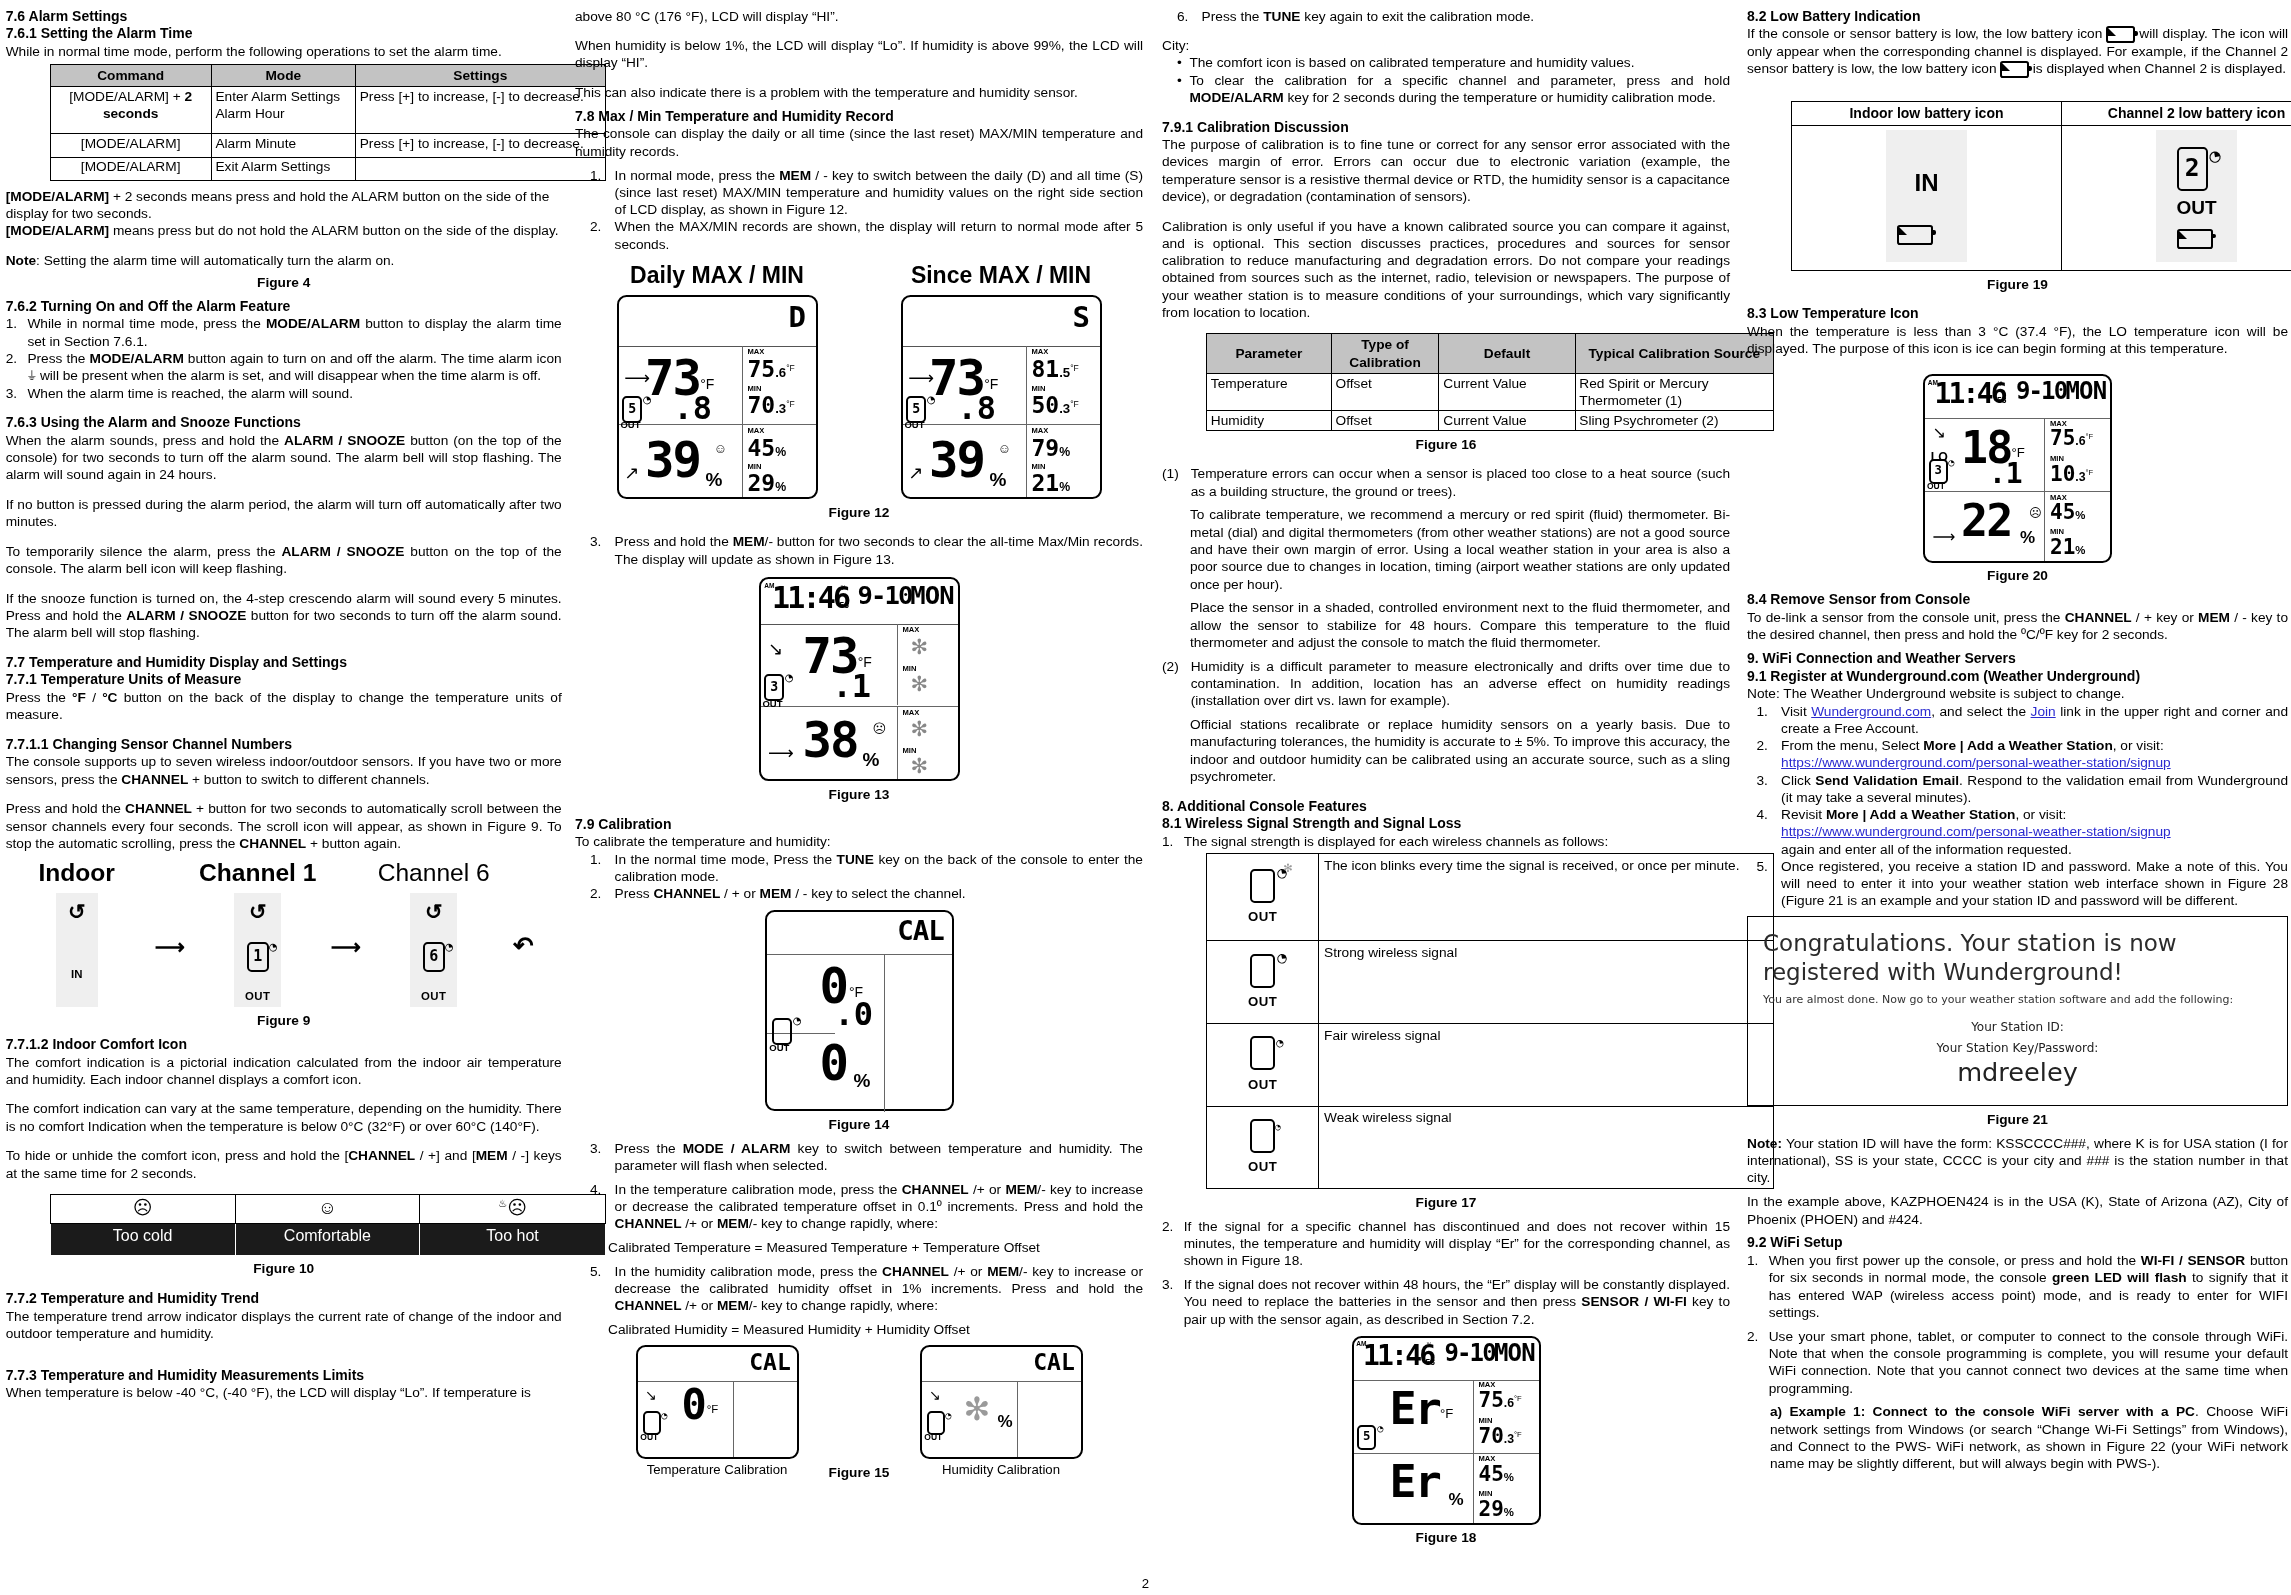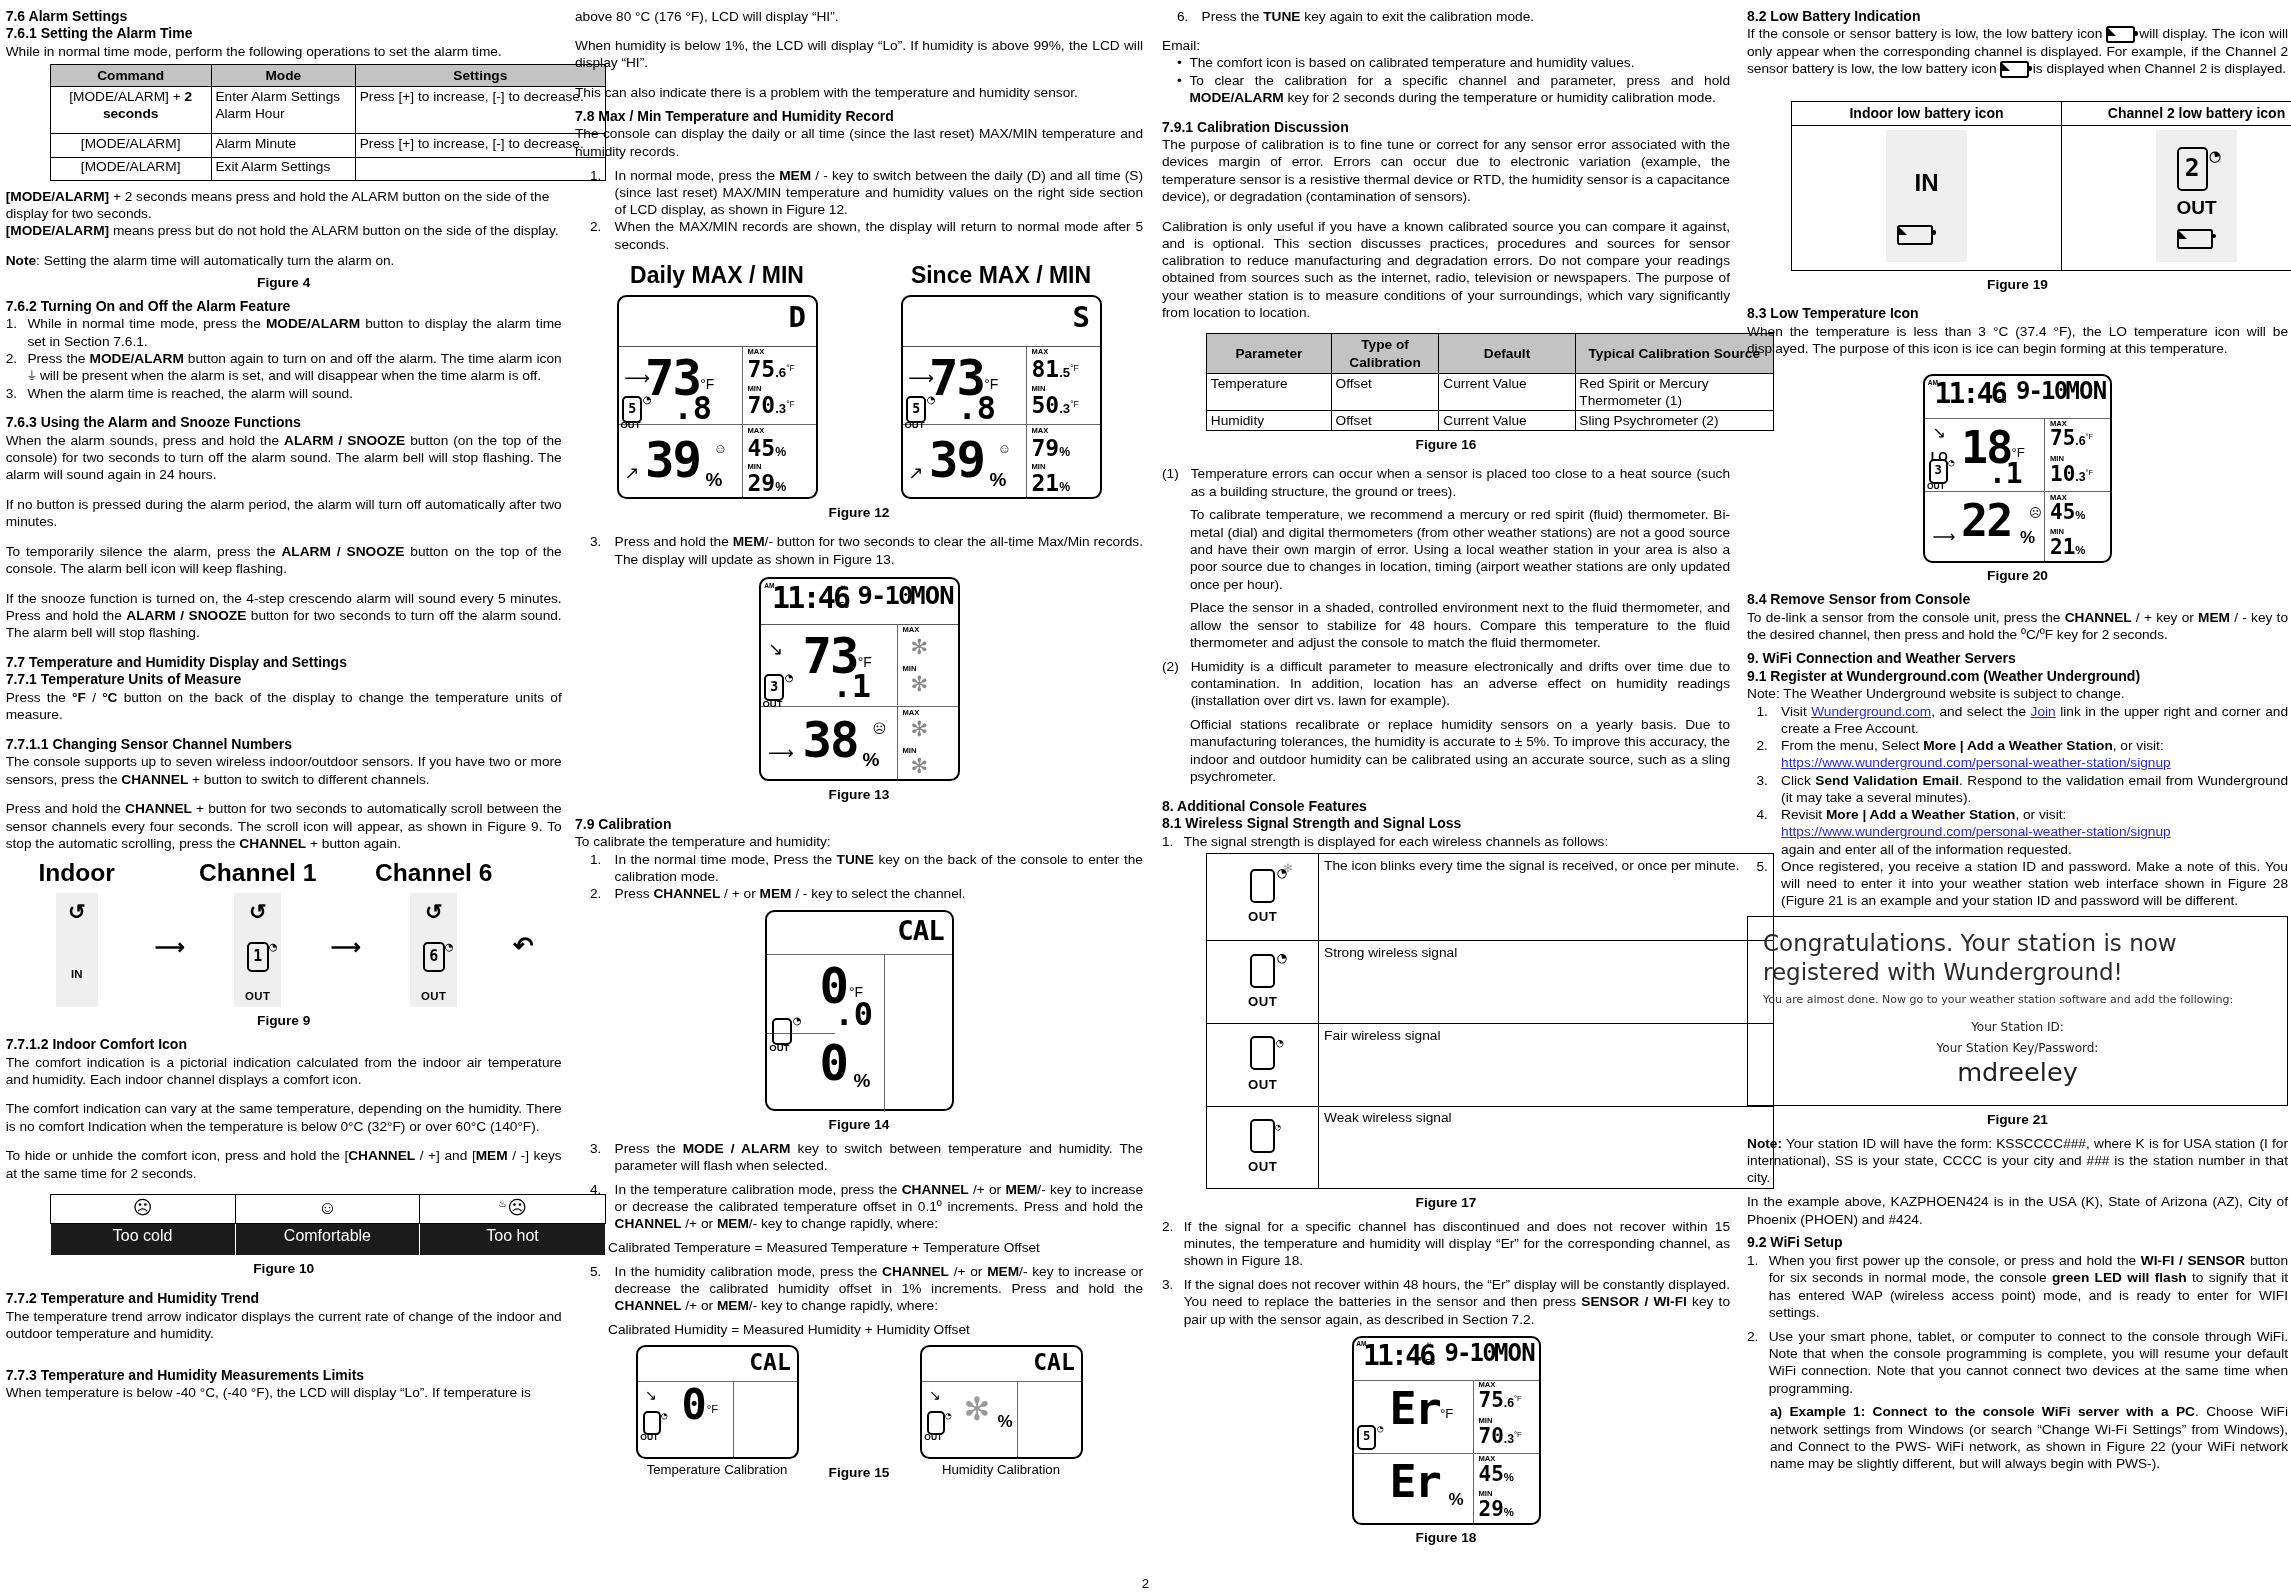--- a/index.html
+++ b/index.html
@@ -187,21 +187,21 @@
           <div class="shade" style="width:47px;height:114px;margin:4.7px auto 0;position:relative;">
             <div style="position:absolute;top:5.7px;left:0;right:0;text-align:center;font-size:21px;font-weight:bold;">↺</div>
             <div style="position:absolute;top:49px;left:0;right:0;text-align:center;">
               <span class="chan-icon"><span>1</span><span class="wave">◔</span></span>
             </div>
             <div style="position:absolute;bottom:3.8px;left:0;right:0;text-align:center;" class="outlbl">OUT</div>
           </div>
         </div>
         <div style="width:44px;text-align:center;padding-bottom:47px;" class="arrow-r">⟶</div>
         <div style="width:132px;text-align:center;">
-          <div style="font-size:24.6px;font-weight:bold;">Channel 6</div>
+          <div style="font-size:24.6px;font-weight:normal;">Channel 6</div>
           <div class="shade" style="width:47px;height:114px;margin:4.7px auto 0;position:relative;">
             <div style="position:absolute;top:5.7px;left:0;right:0;text-align:center;font-size:21px;font-weight:bold;">↺</div>
             <div style="position:absolute;top:49px;left:0;right:0;text-align:center;">
               <span class="chan-icon"><span>6</span><span class="wave">◔</span></span>
             </div>
             <div style="position:absolute;bottom:3.8px;left:0;right:0;text-align:center;" class="outlbl">OUT</div>
           </div>
         </div>
         <div style="width:47px;text-align:center;padding-bottom:45px;font-size:24.6px;font-weight:bold;">↶</div>
       </div>
@@ -480,21 +480,21 @@
       <div class="figcap" style="margin-top:-15px;">Figure 15</div>
     </div>
   </div>
 
   <div class="col" id="col3">
     <div class="li2">
         <span class="num">6.</span>
         <span class="txt">Press the <b>TUNE</b> key again to exit the calibration mode.</span>
       </div>
     <div class="sp"></div>
-    <p>Email:</p>
+    <p>City:</p>
     <div class="bul">
         <span class="dot">•</span>
         <span class="txt">The comfort icon is based on calibrated temperature and humidity values.</span>
       </div>
     <div class="bul">
         <span class="dot">•</span>
         <span class="txt">To clear the calibration for a specific channel and parameter, press and hold <b>MODE/ALARM</b> key for 2 seconds during the temperature or humidity calibration mode.</span>
       </div>
     <div class="sp"></div>
     <h3>7.9.1  Calibration Discussion</h3>

